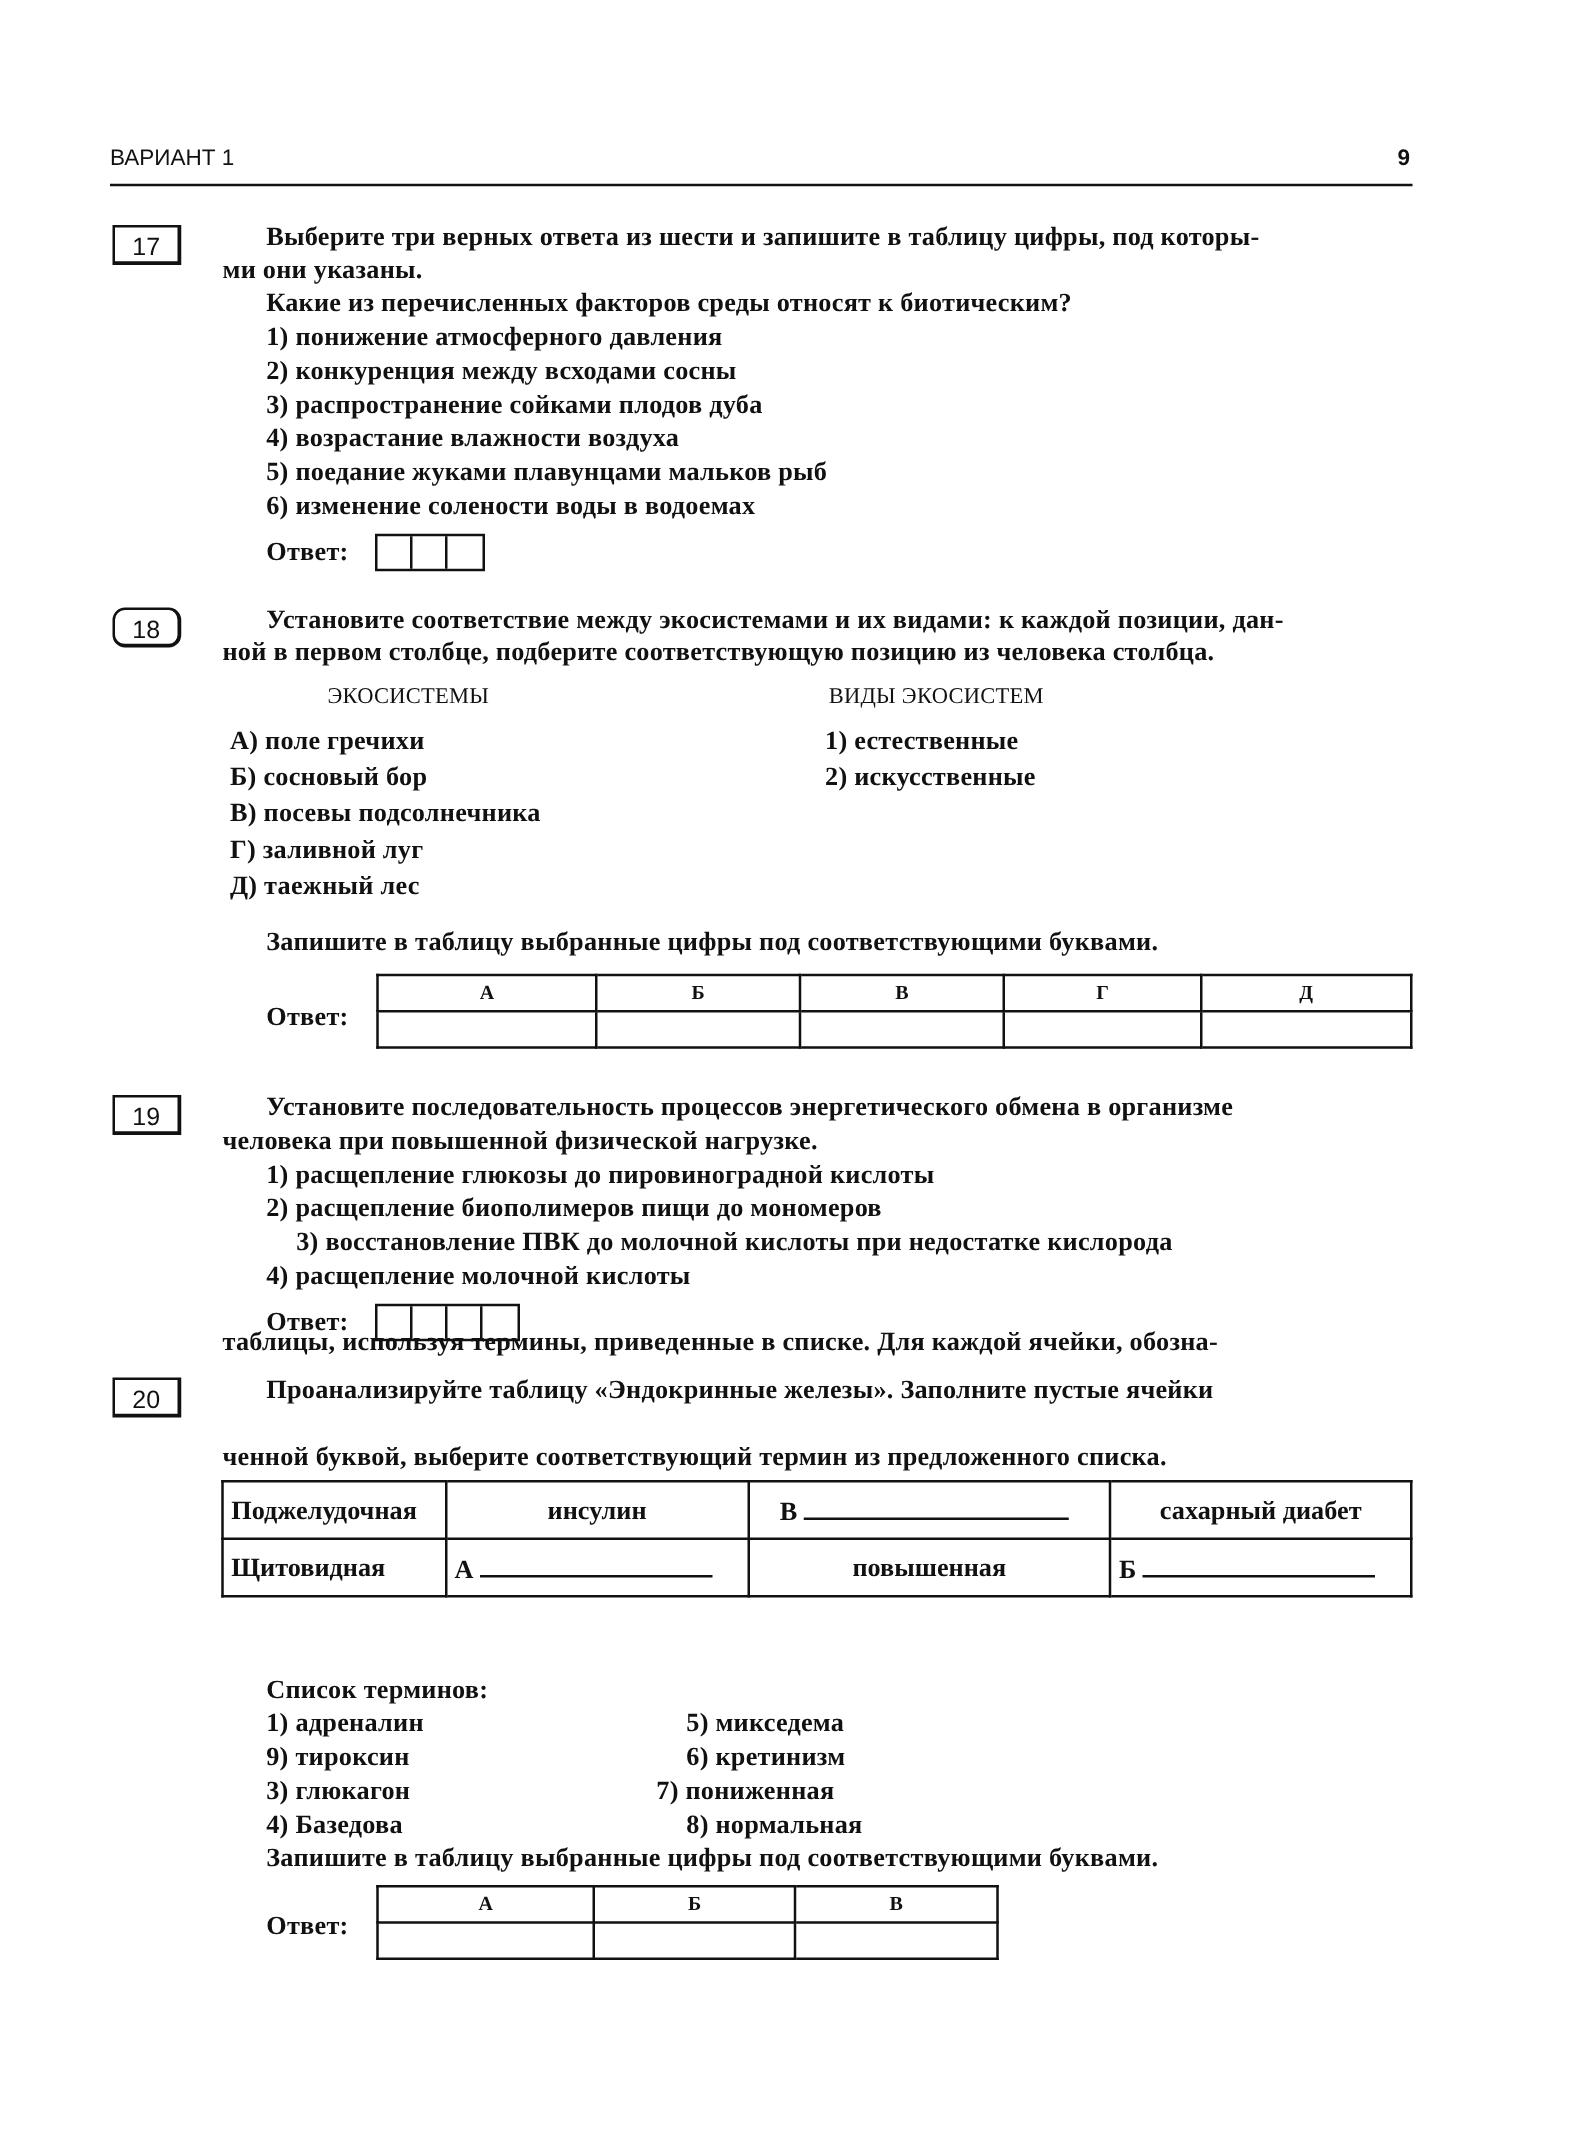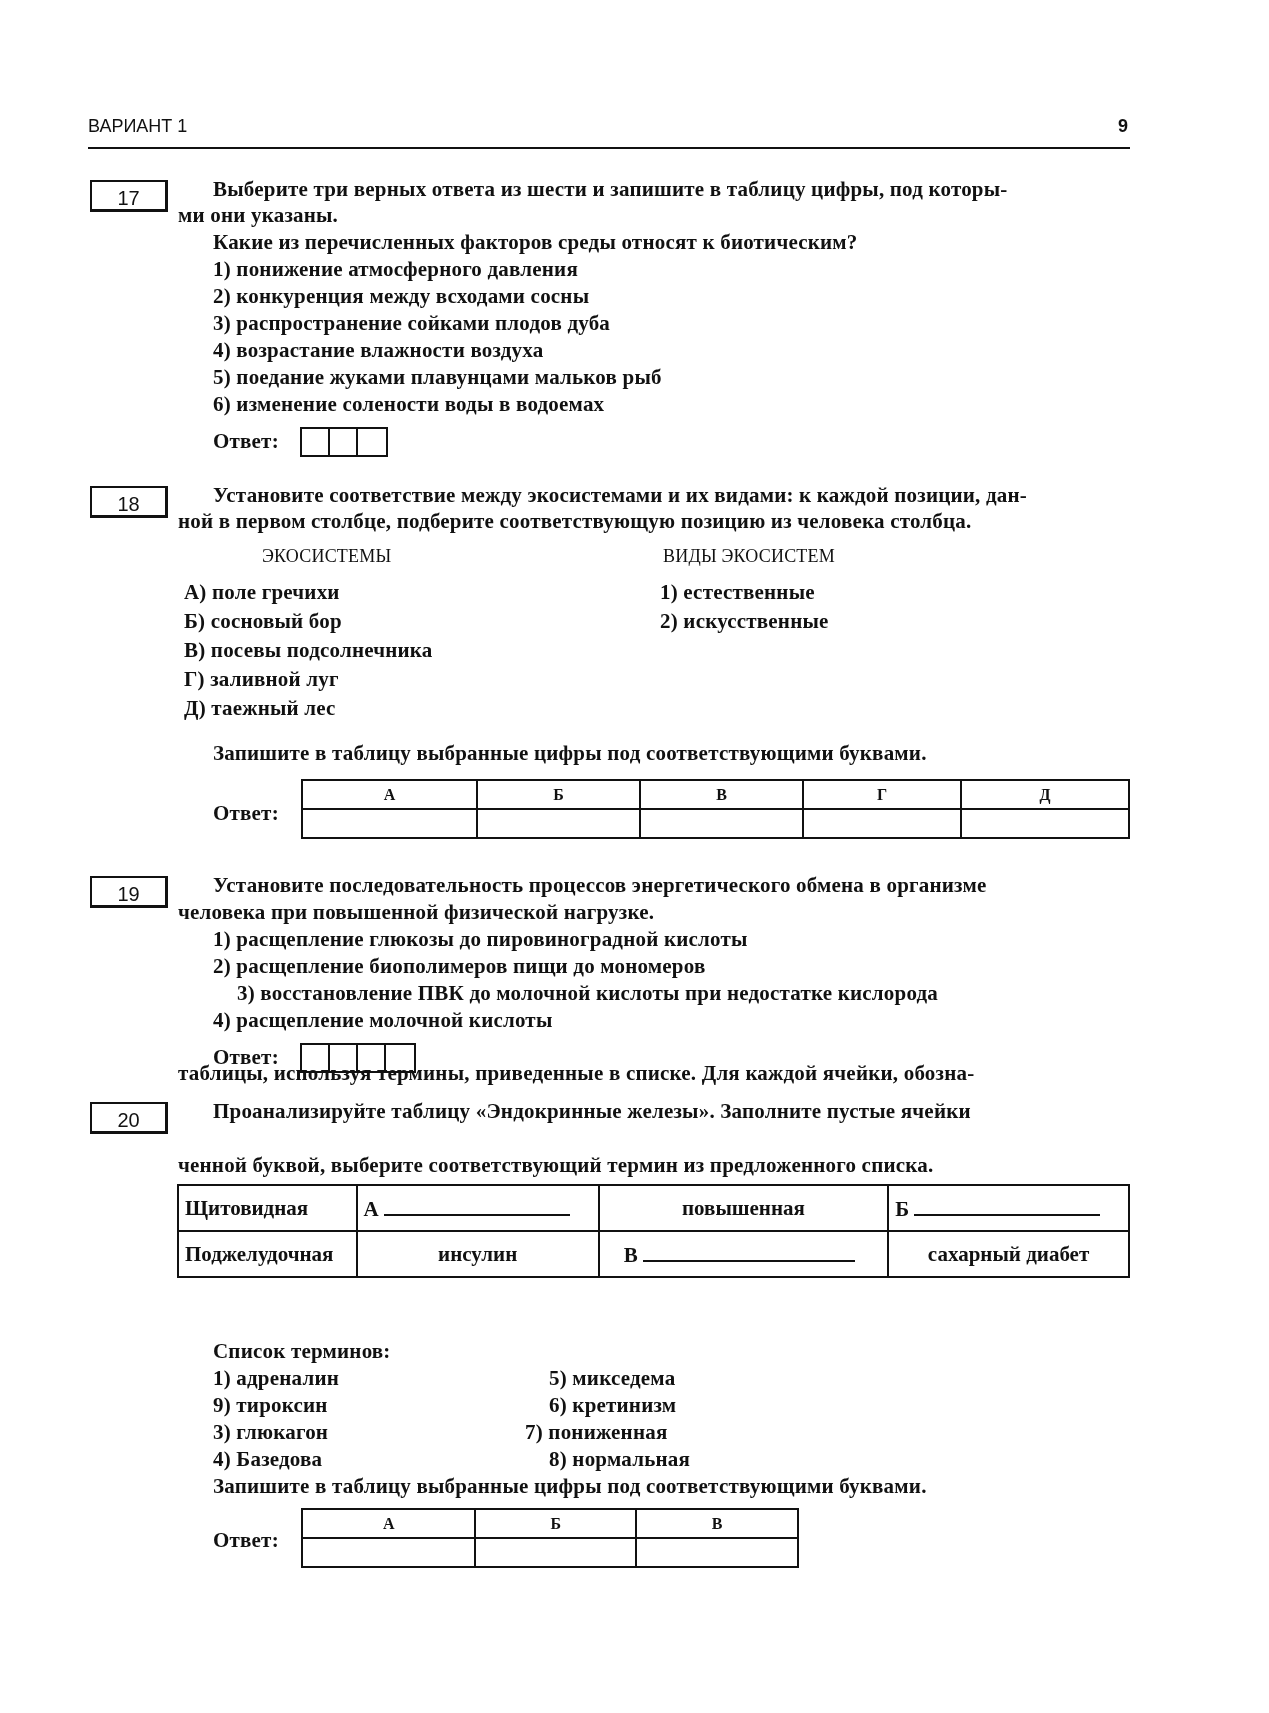--- a/index.html
+++ b/index.html
@@ -2,21 +2,21 @@
 <html><head>
 <meta charset="utf-8">
 <style>
   html, body { margin: 0; padding: 0; background: #ffffff; }
   body { width: 1269px; height: 1713px; position: relative; overflow: hidden;
          font-family: "DejaVu Serif", "Liberation Serif", serif; color: #111; }
   .abs { position: absolute; }
   .serif { font-family: "Liberation Serif", "DejaVu Serif", serif; font-size: 21px; font-weight: bold; line-height: 27px; letter-spacing: 0.2px; }
   .hdr { font-family: "Liberation Sans", "DejaVu Sans", sans-serif; font-size: 18px; }
   .rule { position: absolute; left: 88px; width: 1042px; height: 2px; background: #111; top: 147px; }
-  .qnum { position: absolute; left: 90px; width: 78px; height: 32px; border: 2px solid #111; border-right-width: 3px; border-bottom-width: 3px;
+  .qnum { position: absolute; left: 90px; width: 55px; height: 32px; border: 2px solid #111; border-right-width: 3px; border-bottom-width: 3px;
           font-family: "Liberation Sans", "DejaVu Sans", sans-serif; font-size: 20px; text-align: center; line-height: 32px; box-sizing: border-box; }
   .line { position: absolute; white-space: nowrap; }
   .u { text-decoration-thickness: 2px; text-align: center; }
   .ansbox { position: absolute; display: flex; border: 2px solid #111; height: 30px; box-sizing: border-box; }
   .ansbox .c { width: 28px; height: 100%; border-right: 2px solid #111; box-sizing: border-box; }
   .ansbox .c:last-child { border-right: none; }
   table.ans { position: absolute; border-collapse: collapse; }
   table.ans td { border: 2px solid #111; height: 27px; text-align: center; font-family: "Liberation Serif", serif; font-size: 16px; font-weight: bold; padding: 0; }
   table.endo { position: absolute; border-collapse: collapse; font-family: "Liberation Serif", serif; font-size: 21px; font-weight: bold; }
   table.endo td { border: 2px solid #111; height: 44px; padding: 0 6px; white-space: nowrap; }
@@ -41,21 +41,21 @@
 <div class="line serif" style="left:213px;top:337px;">4) возрастание влажности воздуха</div>
 <div class="line serif" style="left:213px;top:364px;">5) поедание жуками плавунцами мальков рыб</div>
 <div class="line serif" style="left:213px;top:391px;">6) изменение солености воды в водоемах</div>
 <div class="line serif" style="left:213px;top:428px;">Ответ:</div>
 <div class="ansbox" style="left:300px;top:427px;">
   <div class="c"></div>
   <div class="c"></div>
   <div class="c"></div>
 </div>
 
-<div class="qnum" style="top:486px;">18</div>
+<div class="qnum" style="top:486px;border-radius:10px;">18</div>
 <div class="line serif" style="left:213px;top:482px;">Установите соответствие между экосистемами и их видами: к каждой позиции, дан-</div>
 <div class="line serif" style="left:178px;top:508px;">ной в первом столбце, подберите соответствующую позицию из человека столбца.</div>
 <div class="line serif" style="left:262px;top:543px;font-size:18px;font-weight:normal;">ЭКОСИСТЕМЫ</div>
 <div class="line serif" style="left:663px;top:543px;font-size:18px;font-weight:normal;">ВИДЫ ЭКОСИСТЕМ</div>
 <div class="line serif" style="left:184px;top:579px;">А) поле гречихи</div>
 <div class="line serif" style="left:184px;top:608px;">Б) сосновый бор</div>
 <div class="line serif" style="left:184px;top:637px;">В) посевы подсолнечника</div>
 <div class="line serif" style="left:184px;top:666px;">Г) заливной луг</div>
 <div class="line serif" style="left:184px;top:695px;">Д) таежный лес</div>
 <div class="line serif" style="left:660px;top:579px;">1) естественные</div>
@@ -99,30 +99,30 @@
 </div>
 
 <div class="qnum" style="top:1102px;">20</div>
 <div class="line serif" style="left:213px;top:1098px;">Проанализируйте таблицу «Эндокринные железы». Заполните пустые ячейки</div>
 <div class="line serif" style="left:178px;top:1060px;">таблицы, используя термины, приведенные в списке. Для каждой ячейки, обозна-</div>
 <div class="line serif" style="left:178px;top:1152px;">ченной буквой, выберите соответствующий термин из предложенного списка.</div>
 
 <table class="endo" style="left:177px;top:1184px;width:953px;">
   <tbody>
   <tr>
+    <td>Поджелудочная</td>
+    <td style="text-align:center;">инсулин</td>
+    <td style="padding-left:24px;"><span>В</span> <span class="ul" style="width:212px;"></span></td>
+    <td style="text-align:center;">сахарный диабет</td>
+  </tr>
+  <tr>
     <td>Щитовидная</td>
     <td><span>А</span> <span class="ul" style="width:186px;"></span></td>
     <td style="text-align:center;">повышенная</td>
     <td><span>Б</span> <span class="ul" style="width:186px;"></span></td>
-  </tr>
-  <tr>
-    <td>Поджелудочная</td>
-    <td style="text-align:center;">инсулин</td>
-    <td style="padding-left:24px;"><span>В</span> <span class="ul" style="width:212px;"></span></td>
-    <td style="text-align:center;">сахарный диабет</td>
   </tr>
 </tbody>
   </table>
 
 <div class="line serif" style="left:213px;top:1338px;">Список терминов:</div>
 <div class="line serif" style="left:213px;top:1365px;">1) адреналин</div>
 <div class="line serif" style="left:213px;top:1392px;">9) тироксин</div>
 <div class="line serif" style="left:213px;top:1419px;">3) глюкагон</div>
 <div class="line serif" style="left:213px;top:1446px;">4) Базедова</div>
 <div class="line serif" style="left:549px;top:1365px;">5) микседема</div>

